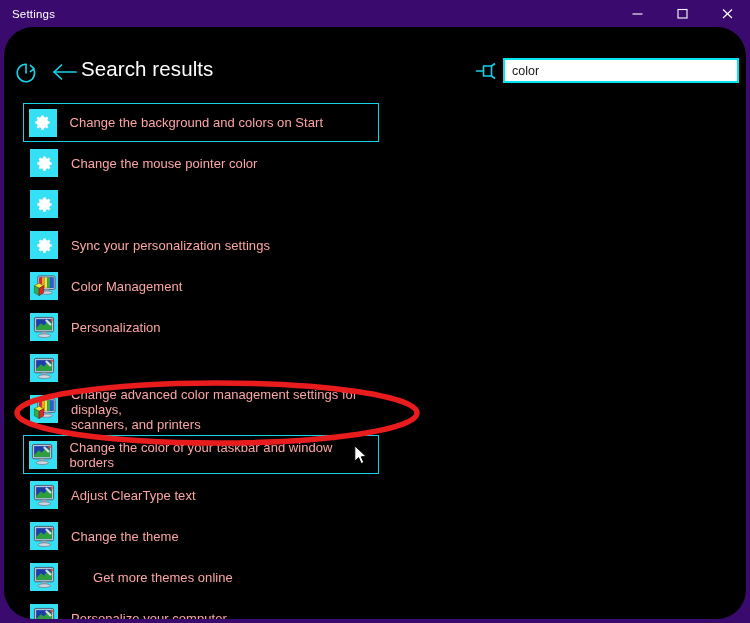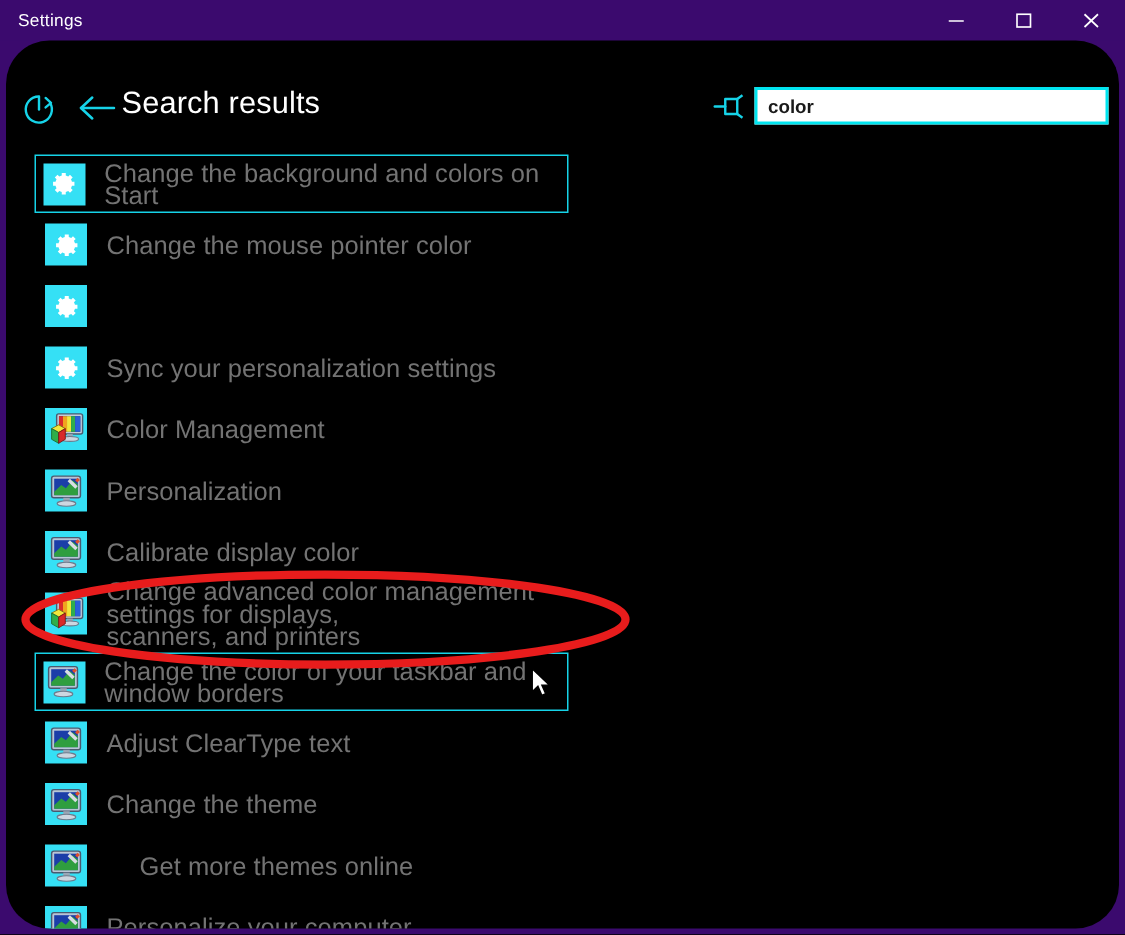--- a/index.html
+++ b/index.html
@@ -125,21 +125,20 @@
   #search-input {
     border: 0;
     outline: none;
     background: transparent;
     font-family: "Liberation Sans", sans-serif;
     font-size: 12.5px;
     color: #1a1a1a;
     margin-left: 7px;
     width: 215px;
     padding: 0;
-    font-weight: bold;
   }
 
   
   #results {
     position: absolute;
     left: 0;
     top: 45px;
     width: 742px;
   }
   .result-row {
@@ -157,22 +156,22 @@
     height: 28px;
     background: #35e0f5;
     flex: 0 0 auto;
     display: flex;
     align-items: center;
     justify-content: center;
     margin-left: 6px;
   }
   .result-row.focused .result-icon { margin-left: 4.5px; }
   .result-label {
-    color: #737373;
-    font-size: 17px;
+    color: #fca5a5;
+    font-size: 13px;
     margin-left: 13px;
     line-height: 15px;
     white-space: pre-line;
     letter-spacing: 0.05px;
   }
 
   
   #annotation {
     position: absolute;
     left: 0; top: 0;
@@ -341,21 +340,20 @@
             <svg width="25" height="25" viewBox="0 0 26 26">
               <rect x="2.5" y="2.5" width="20" height="15" rx="1.6" fill="#b9c6d6" stroke="#4a5a70" stroke-width="1"></rect>
               <rect x="4.3" y="4.3" width="16.4" height="11.4" fill="#1b3ea8"></rect>
               <path d="M4.3 13.4 L9.2 8.6 L12.4 11 L17 5.4 L20.7 8.4 V15.7 H4.3 Z" fill="#2f9e3f"></path>
               <path d="M15.2 4.4 L20.6 9.6 L18.9 11.2 L13.6 6 Z" fill="#d8dde3"></path>
               <polygon points="20.6,3.6 22.1,5.2 20.3,6.9 18.8,5.3" fill="#e04e2a"></polygon>
               <rect x="10.6" y="17.5" width="4.5" height="3" fill="#9aa7b6"></rect>
               <ellipse cx="12.8" cy="21.5" rx="6.5" ry="1.9" fill="#cdd6e0" stroke="#6d7b8c" stroke-width="0.8"></ellipse>
             </svg>
           </div>
-          <div class="result-label">Calibrate display color</div>
         </div>
         <div class="result-row" style="top: 318px; height: 38px; width: 356px; border: 1.5px solid transparent;">
           <div class="result-icon">
             <svg width="25" height="25" viewBox="0 0 26 26">
               <rect x="6" y="2" width="18" height="14" rx="1.4" fill="#c3cedb" stroke="#4a5a70" stroke-width="1"></rect>
               <rect x="7.6" y="3.6" width="14.8" height="10.8" fill="#112a6e"></rect>
               <rect x="7.6" y="3.6" width="2.8" height="10.8" fill="#d92a2a"></rect>
               <rect x="10.4" y="3.6" width="2.8" height="10.8" fill="#f0a41f"></rect>
               <rect x="13.2" y="3.6" width="2.8" height="10.8" fill="#f2e73b"></rect>
               <rect x="16" y="3.6" width="2.8" height="10.8" fill="#2fae4a"></rect>

